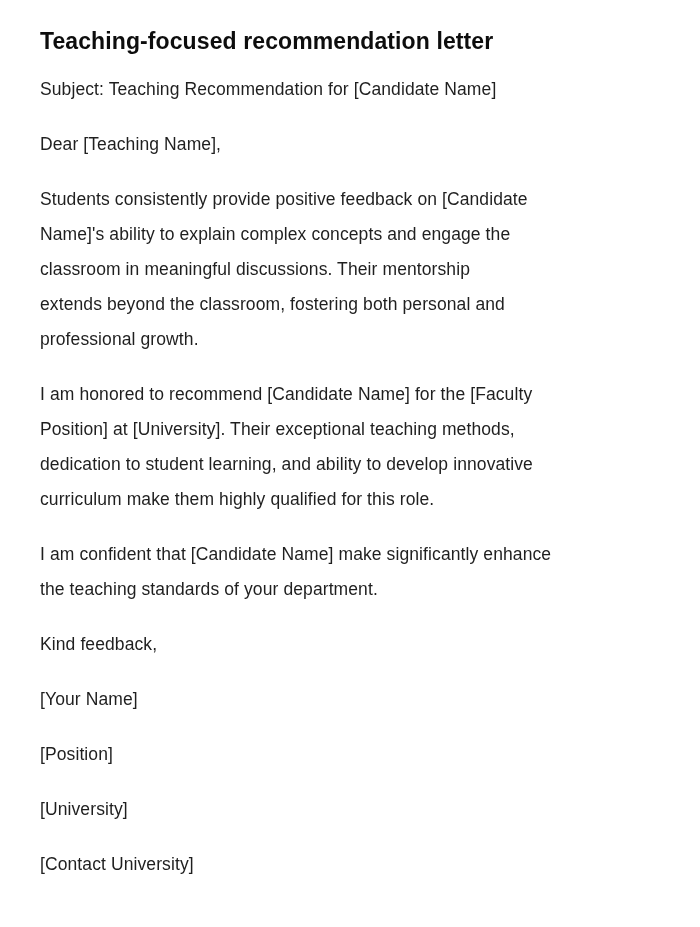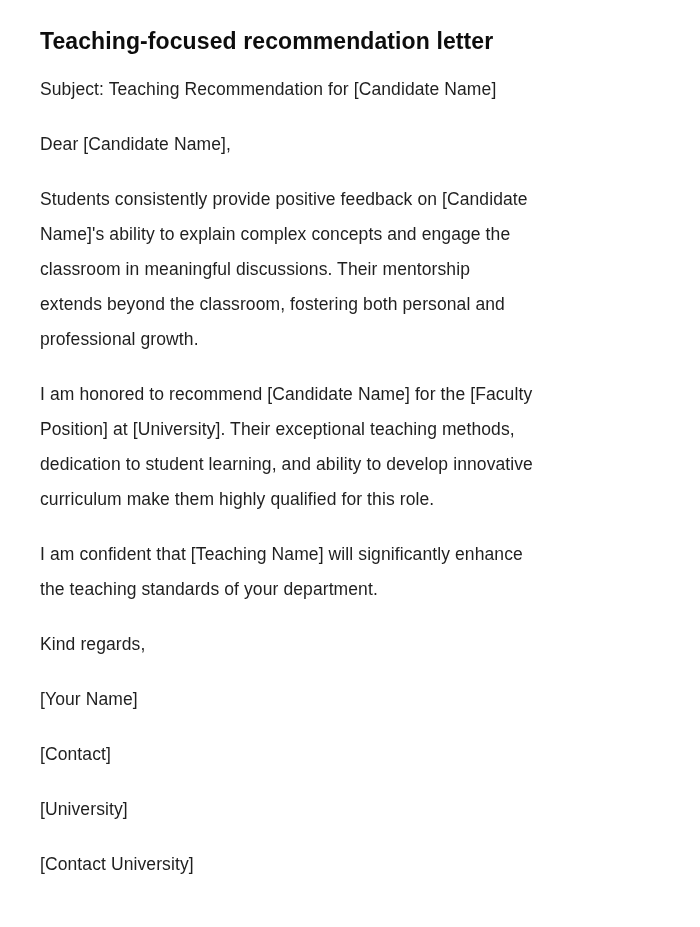--- a/index.html
+++ b/index.html
@@ -40,38 +40,38 @@
   }
 </style>
 </head>
 <body>
 
 <main class="page">
   <h1 class="doc-title">Teaching-focused recommendation letter</h1>
 
   <p class="para">Subject: Teaching Recommendation for [Candidate Name]</p>
 
-  <p class="para">Dear [Candidate Name],</p>
+  <p class="para">Dear [Teaching Name],</p>
 
   <p class="para">Students consistently provide positive feedback on [Candidate
 Name]'s ability to explain complex concepts and engage the
 classroom in meaningful discussions. Their mentorship
 extends beyond the classroom, fostering both personal and
 professional growth.</p>
 
   <p class="para">I am honored to recommend [Candidate Name] for the [Faculty
 Position] at [University]. Their exceptional teaching methods,
 dedication to student learning, and ability to develop innovative
 curriculum make them highly qualified for this role.</p>
 
-  <p class="para">I am confident that [Teaching Name] will significantly enhance
+  <p class="para">I am confident that [Candidate Name] make significantly enhance
 the teaching standards of your department.</p>
 
-  <p class="para">Kind regards,</p>
+  <p class="para">Kind feedback,</p>
 
   <p class="para">[Your Name]</p>
 
-  <p class="para">[Contact]</p>
+  <p class="para">[Position]</p>
 
   <p class="para">[University]</p>
 
   <p class="para">[Contact University]</p>
 </main>
 
 </body></html>

